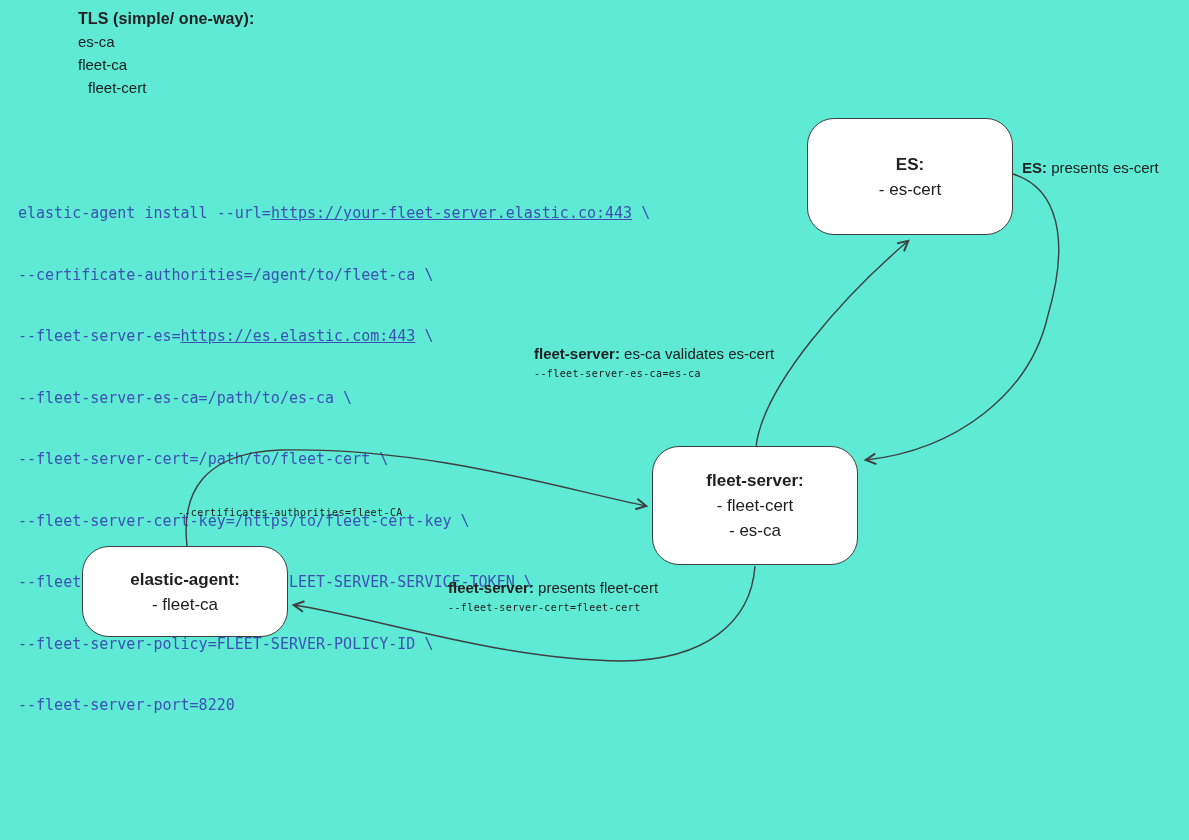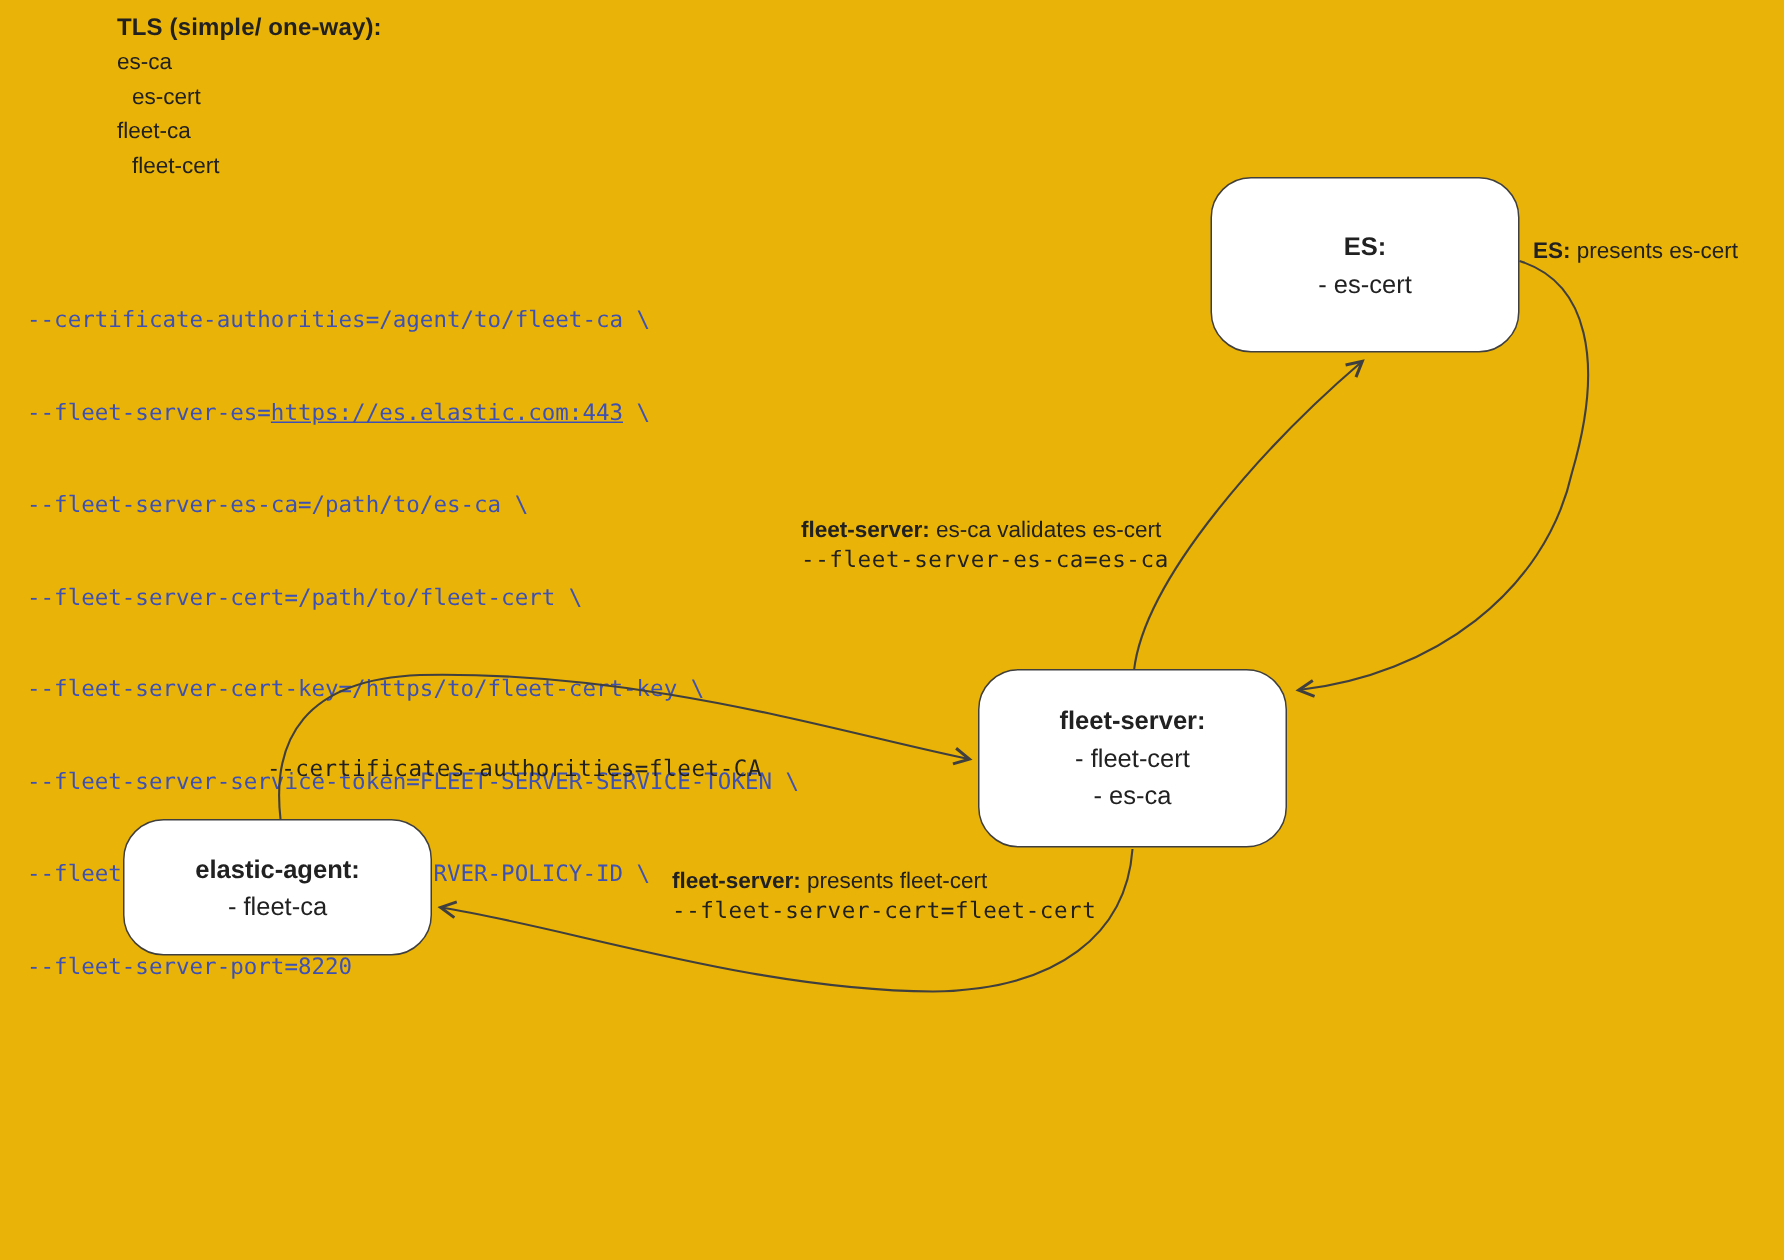--- a/index.html
+++ b/index.html
@@ -1,19 +1,19 @@
 <!DOCTYPE html>
 <html style="--cmd: #3d51b5; --ink: #212121; --stroke: #3f3f3f;"><head>
 <meta charset="utf-8">
 <style>
   :root { --cmd:#3d51b5; --ink:#212121; --stroke:#3f3f3f; }
   * { box-sizing:border-box; }
   html,body { margin:0; padding:0; background:#fff; }
   .canvas {
-    position:relative; width:1189px; height:840px; background:#eab308;
+    position:relative; width:1189px; height:840px; background:#5eead4;
     font-family:"Liberation Sans", sans-serif; color:var(--ink); overflow:hidden;
   }
 
   
   .tls-header { position:absolute; left:78px; top:7px; font-size:15px; line-height:23px; }
   .tls-header .t { font-weight:bold; font-size:16px; letter-spacing:0.1px; }
   .tls-item.indent { padding-left:10px; }
 
   
   .command {
@@ -30,44 +30,44 @@
     font-size:17px; line-height:25px; text-align:center;
   }
   .node .title { font-weight:bold; }
   #node-es    { left:807px; top:118px; width:206px; height:117px; }
   #node-fleet { left:652px; top:446px; width:206px; height:119px; }
   #node-agent { left:82px;  top:546px; width:206px; height:91px; }
 
   
   .label { position:absolute; font-size:15px; line-height:19px; text-align:left; }
   .label b { font-weight:bold; }
-  .label .mono { font-family:"DejaVu Sans Mono", monospace; font-size:15px; letter-spacing:0.4px; margin-top:1px; }
+  .label .mono { font-family:"DejaVu Sans Mono", monospace; font-size:10px; letter-spacing:0.4px; margin-top:1px; }
   #label-es-presents     { left:1022px; top:158px; text-align:left; }
   #label-fleet-validates { left:534px;  top:344px; width:268px; }
   #label-agent-validates { left:178px;  top:502px; width:348px; }
   #label-fleet-presents  { left:448px;  top:578px; width:336px; }
 
   
   svg.edges { position:absolute; left:0; top:0; width:1189px; height:840px; pointer-events:none; }
   svg.edges path.edge { fill:none; stroke:var(--stroke); stroke-width:1.4; }
 </style>
 </head>
 <body>
 
 <div class="canvas">
 
   <div class="tls-header">
     <div class="t">TLS (simple/ one-way):</div>
     <div class="tls-item">es-ca</div>
-    <div class="tls-item indent">es-cert</div>
     <div class="tls-item">fleet-ca</div>
     <div class="tls-item indent">fleet-cert</div>
   </div>
 
   <div class="command">
+    <div class="cmd-line"><span>elastic-agent install --url=</span><span class="cmd-link">https://your-fleet-server.elastic.co:443</span><span> \</span></div>
     <div class="cmd-line"><span>--certificate-authorities=/agent/to/fleet-ca \</span></div>
     <div class="cmd-line"><span>--fleet-server-es=</span><span class="cmd-link">https://es.elastic.com:443</span><span> \</span></div>
     <div class="cmd-line"><span>--fleet-server-es-ca=/path/to/es-ca \</span></div>
     <div class="cmd-line"><span>--fleet-server-cert=/path/to/fleet-cert \</span></div>
     <div class="cmd-line"><span>--fleet-server-cert-key=/https/to/fleet-cert-key \</span></div>
     <div class="cmd-line"><span>--fleet-server-service-token=FLEET-SERVER-SERVICE-TOKEN \</span></div>
     <div class="cmd-line"><span>--fleet-server-policy=FLEET-SERVER-POLICY-ID \</span></div>
     <div class="cmd-line"><span>--fleet-server-port=8220</span></div>
   </div>
 

